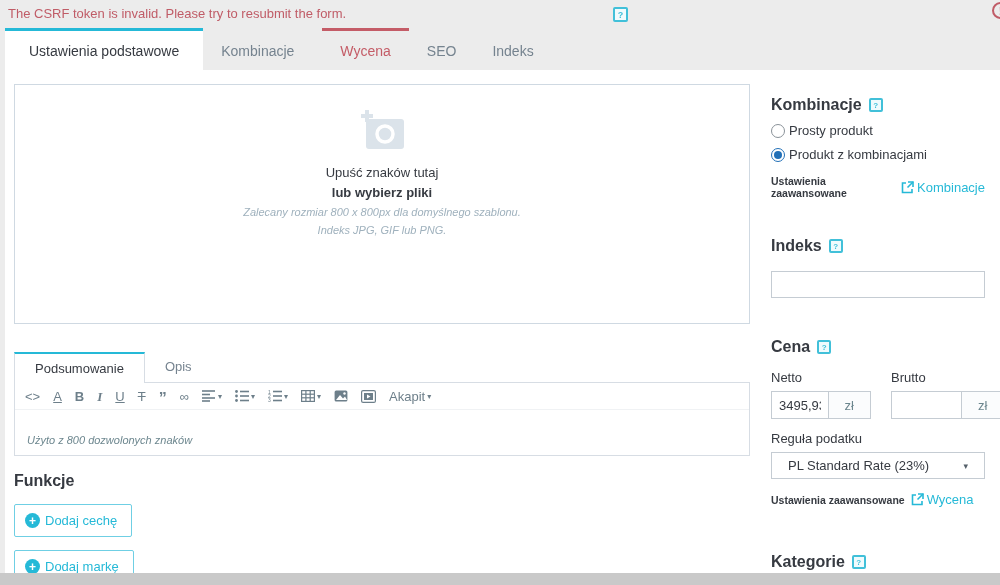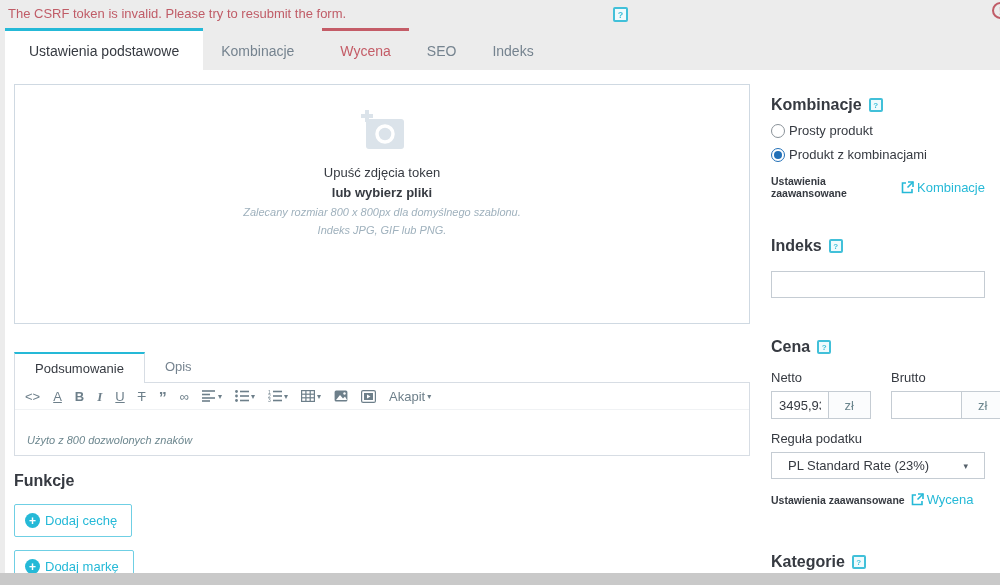--- a/index.html
+++ b/index.html
@@ -132,21 +132,21 @@
 
     <div class="dropzone">
       <div class="cam-wrap">
         <svg width="52" height="44" viewBox="0 0 52 44">
           <rect x="10" y="10" width="38" height="30" rx="3" fill="#dbe3ea"></rect>
           <circle cx="29" cy="25" r="8" fill="none" stroke="#ffffff" stroke-width="3.5"></circle>
           <rect x="9" y="1" width="4" height="12" fill="#dbe3ea"></rect>
           <rect x="5" y="5" width="12" height="4" fill="#dbe3ea"></rect>
         </svg>
       </div>
-      <div class="dz-line1">Upuść zdjęcia token</div>
+      <div class="dz-line1">Upuść znaków tutaj</div>
       <div class="dz-line2">lub wybierz pliki</div>
       <div class="dz-hint">Zalecany rozmiar 800 x 800px dla domyślnego szablonu.</div>
       <div class="dz-hint">Indeks JPG, GIF lub PNG.</div>
     </div>
 
     <div class="editor-wrap">
       <div class="editor-tabs">
         <div class="etab active">
           <span>Podsumowanie</span>
         </div>

